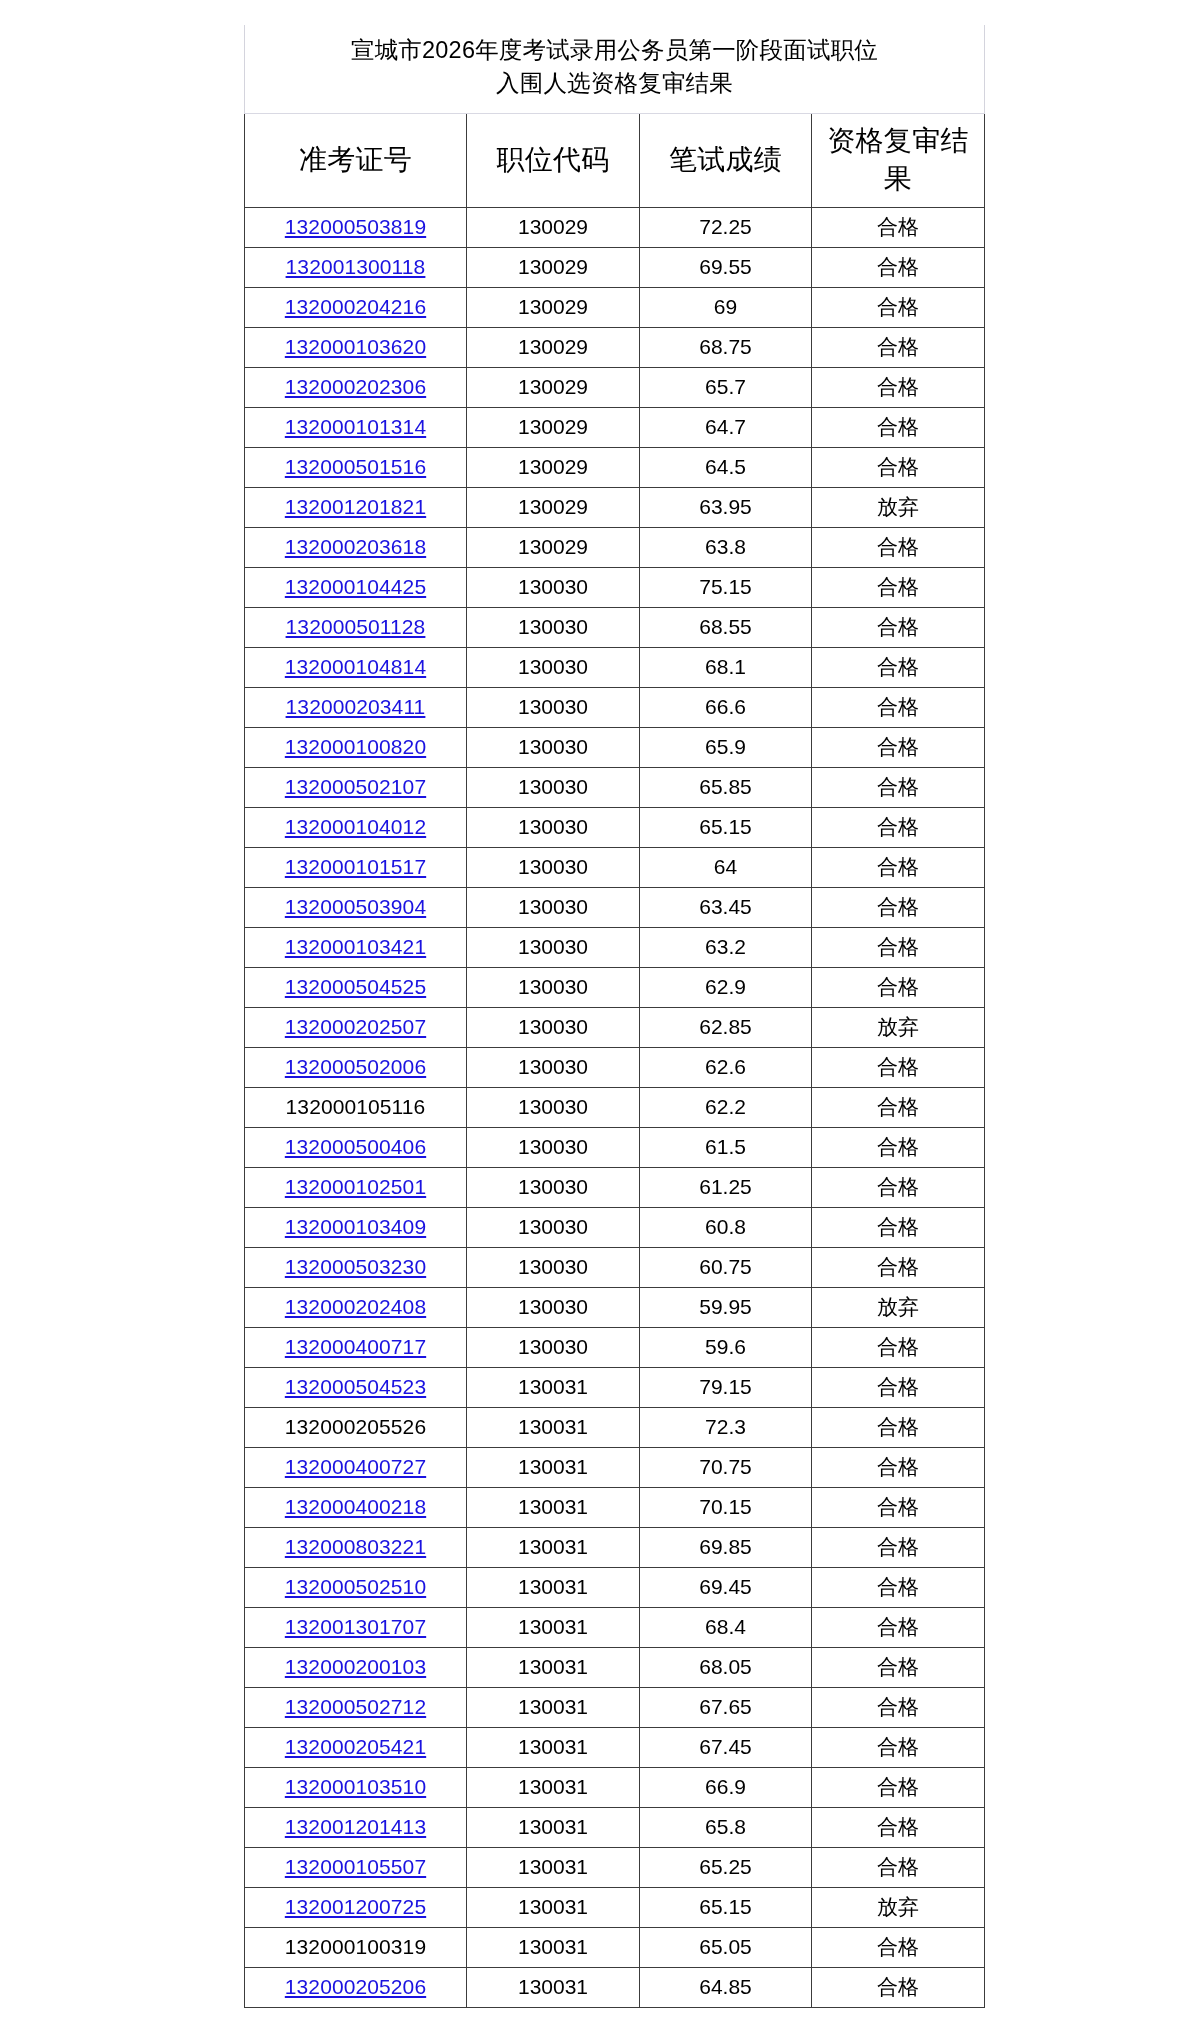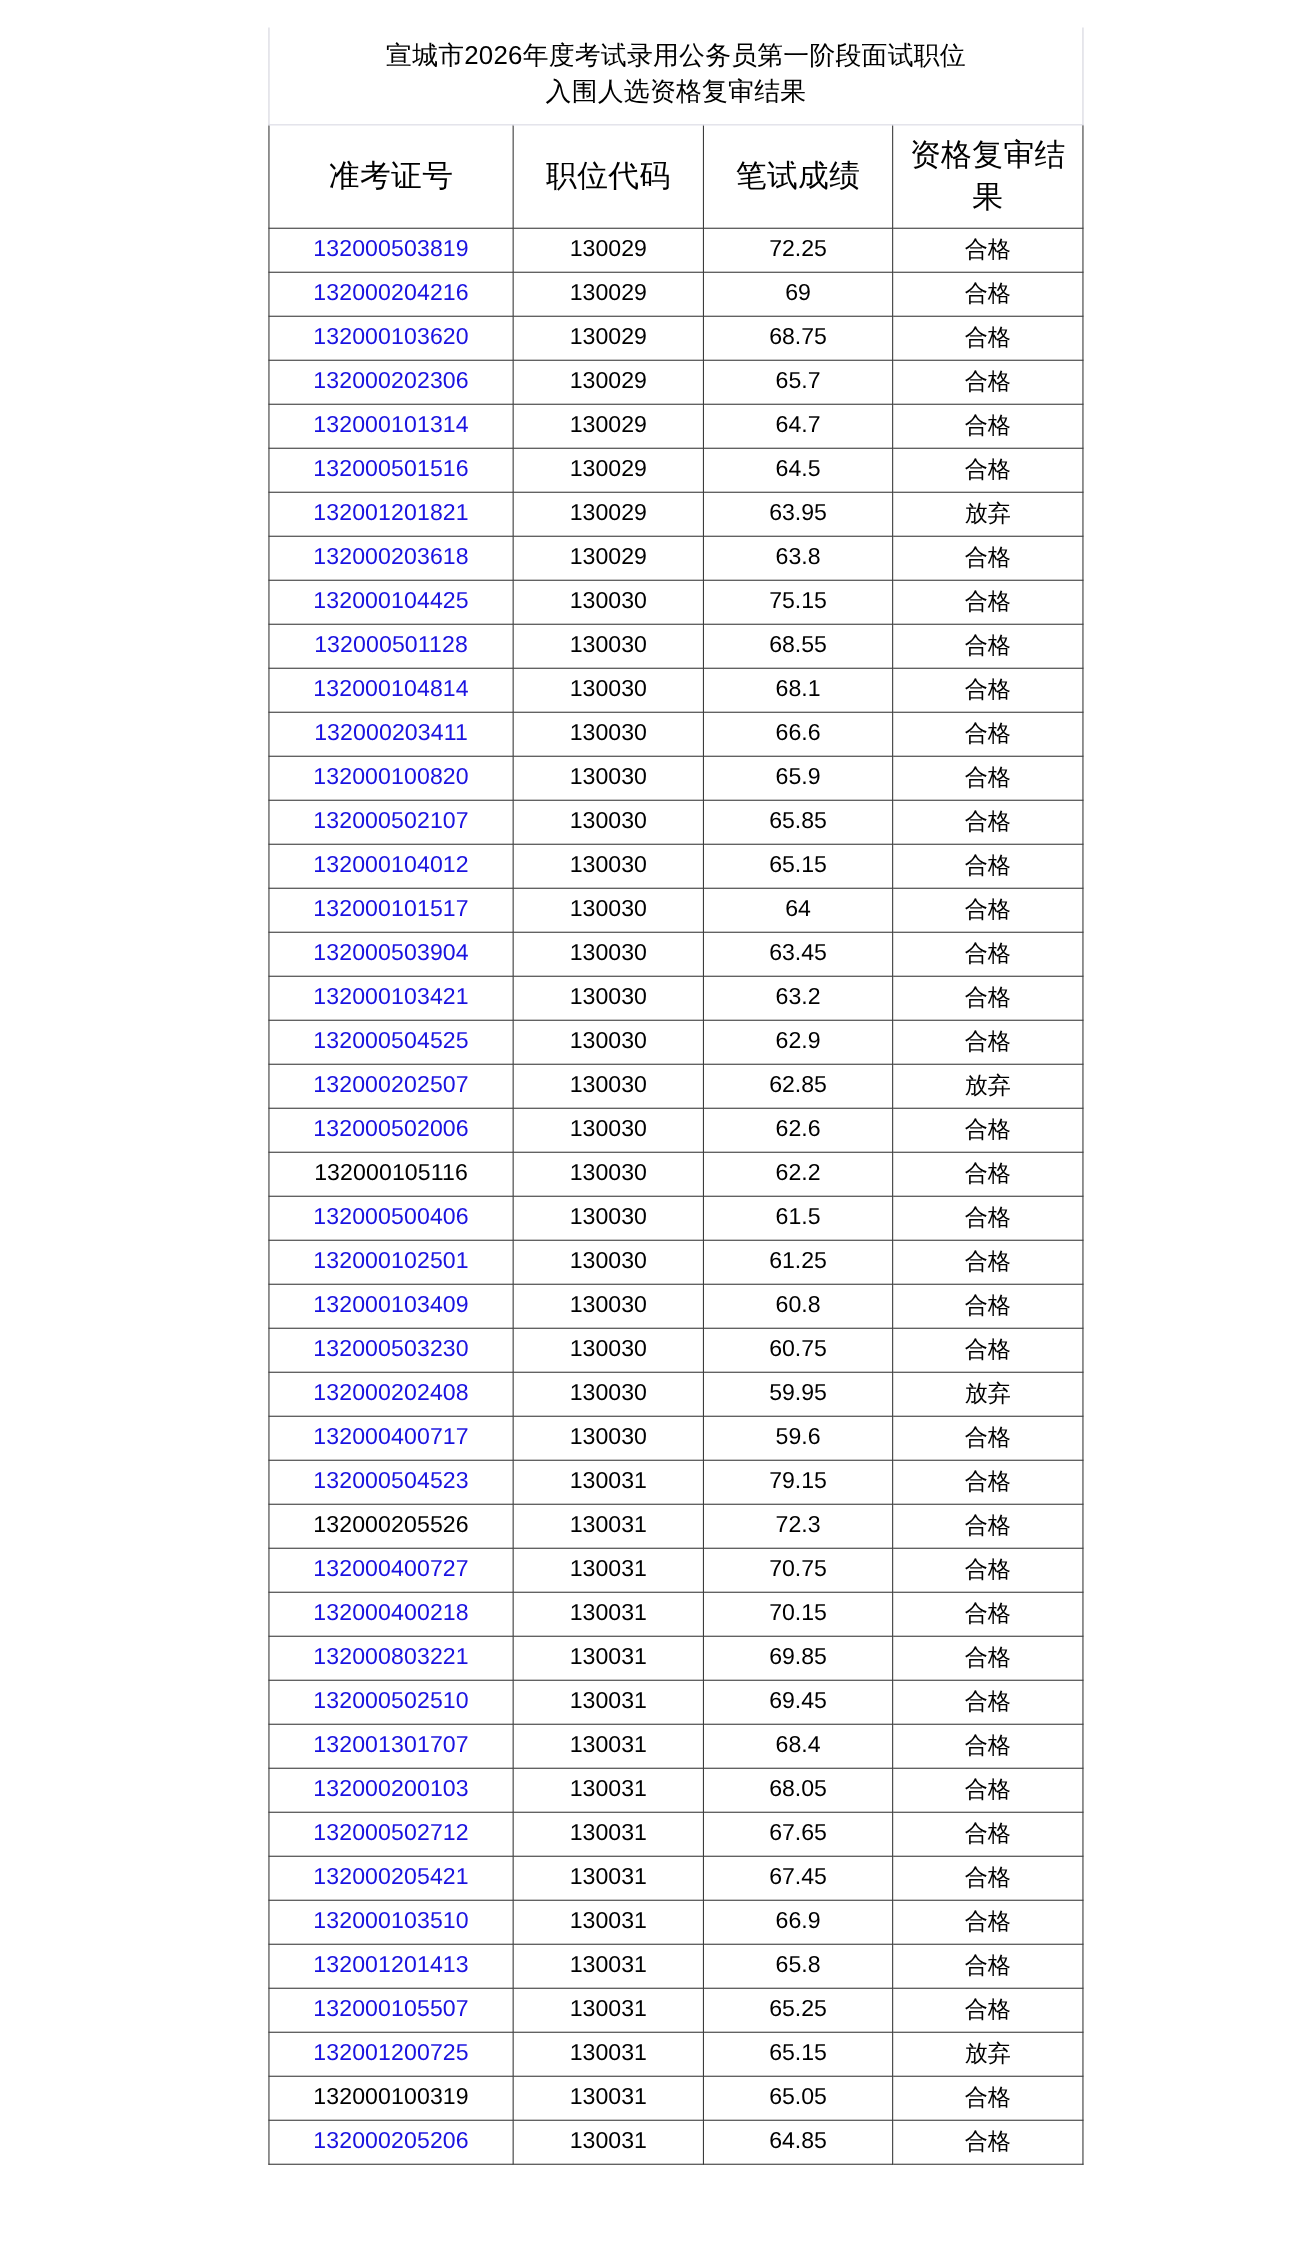--- a/index.html
+++ b/index.html
@@ -79,20 +79,21 @@
     text-align: center;
     background: #ffffff;
     height: 25px;
     white-space: nowrap;
   }
 
   td.cell.ticket { letter-spacing: 0.1px; }
 
   .link {
     color: #1a12e0;
+    text-decoration: underline;
     text-decoration-color: #1a12e0;
     text-underline-offset: 2px;
     text-decoration-thickness: 1.5px;
     cursor: pointer;
   }
   .plain {
     color: #000000;
     text-decoration: none;
   }
 </style>
@@ -123,20 +124,26 @@
         </tr>
       </thead>
       <tbody id="rows-body">
           <tr>
             <td class="cell ticket"><span class="link">132000503819</span></td>
             <td class="cell">130029</td>
             <td class="cell">72.25</td>
             <td class="cell">合格</td>
           </tr>
           <tr>
+            <td class="cell ticket"><span class="link">132001300118</span></td>
+            <td class="cell">130029</td>
+            <td class="cell">69.55</td>
+            <td class="cell">合格</td>
+          </tr>
+          <tr>
             <td class="cell ticket"><span class="link">132000204216</span></td>
             <td class="cell">130029</td>
             <td class="cell">69</td>
             <td class="cell">合格</td>
           </tr>
           <tr>
             <td class="cell ticket"><span class="link">132000103620</span></td>
             <td class="cell">130029</td>
             <td class="cell">68.75</td>
             <td class="cell">合格</td>

